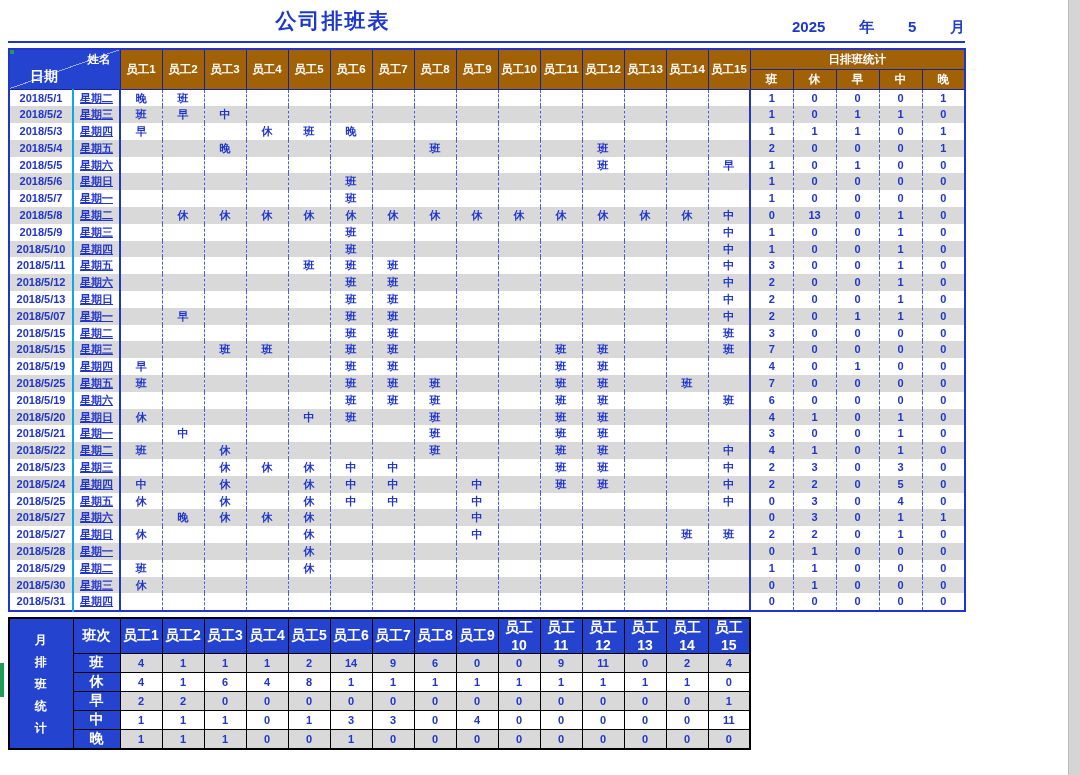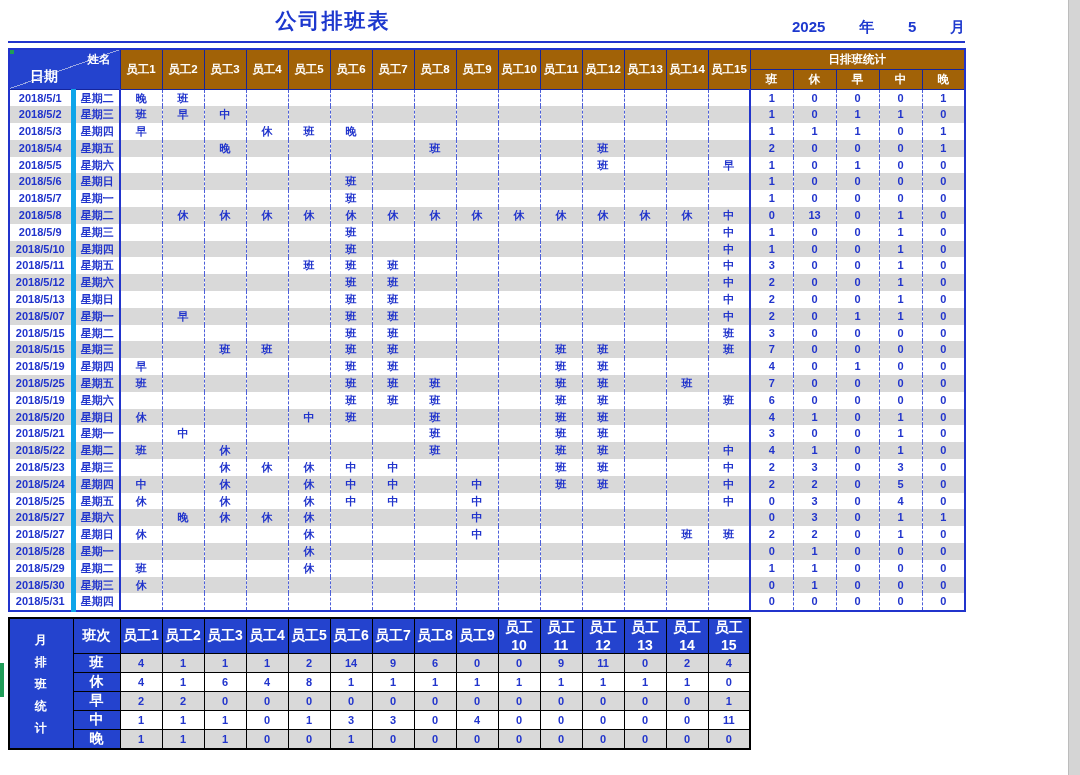--- a/index.html
+++ b/index.html
@@ -42,21 +42,21 @@
   .corner-date { position:absolute; bottom:3px; left:7px; font-size:14px;margin-left:13px; }
   #corner-marker { position:absolute; top:0; left:0; width:4px; height:4px; background:#1f9d57; }
   #main-table tbody td {
     height:16.8px; line-height:16.8px; text-align:center; vertical-align:middle;
     font-size:11px; font-weight:bold; color:#2134cc; overflow:hidden;
   }
   #main-table tbody tr:nth-child(odd)  td { background:#ffffff; }
   #main-table tbody tr:nth-child(even) td { background:#d9d9d9; }
   #main-table td.dash  { border-left:1px dashed #4c5fd9; }
   #main-table td.sep2  { border-left:2px solid #2134cc; }
-  #main-table td.sep1  { border-left:5px solid #0ea5e9; }
+  #main-table td.sep1  { border-left:2px solid #0ea5e9;text-decoration:underline; }
   #main-table thead    { border-bottom:1px solid #2134cc; }
 
   
   #monthly-table {
     position:absolute; top:617px; left:8px;
     border-collapse:collapse; table-layout:fixed;
     border:2px solid #000000;
   }
   #monthly-table th {
     background:#2443ce; color:#ffffff; font-weight:bold; font-size:14px;

